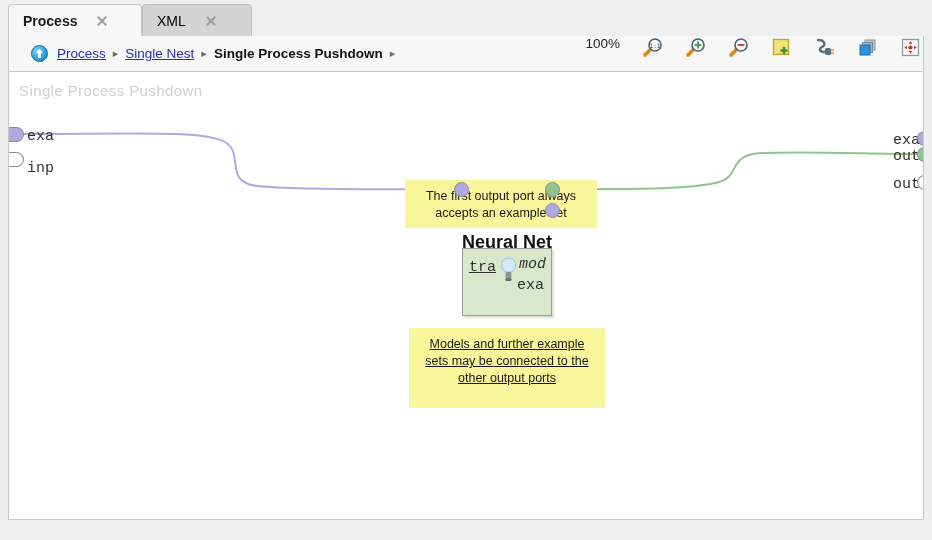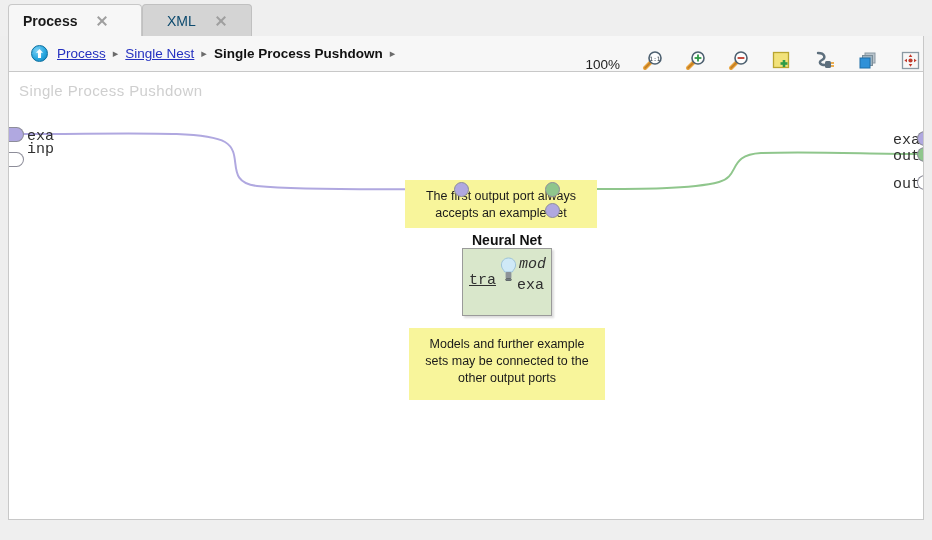--- a/index.html
+++ b/index.html
@@ -30,21 +30,21 @@
     box-sizing: border-box;
     display: flex; align-items: center;
     padding: 0 8px 0 14px;
   }
   .tab .tab-label {
     font-size: 14px;
     font-weight: bold;
     color: #1a1a1a;
     white-space: nowrap;
   }
-  .tab.inactive .tab-label { color: #0c4a6e; font-weight: normal; margin-left: 10px; }
+  .tab.inactive .tab-label { color: #000000; font-weight: normal; }
   .tab .tab-close {
     margin-left: 18px;
     width: 14px; height: 14px;
     position: relative;
     flex: 0 0 auto;
   }
   .tab .tab-close::before,
   .tab .tab-close::after {
     content: "";
     position: absolute;
@@ -120,21 +120,21 @@
     font-size: 11px;
     margin: 0 7px;
     line-height: 1;
   }
 
   
   .toolbar {
     position: absolute;
     right: 10px; top: 36px;
     height: 36px;
-    display: flex; align-items: flex-end;
+    display: flex; align-items: flex-start;
     gap: 20px;
   }
   .zoom-pct {
     font-size: 13.5px;
     color: #222;
     margin-right: 1px;
   }
   .tbtn {
     width: 23px; height: 23px;
     position: relative;
@@ -211,22 +211,22 @@
     width: 90px; height: 68px;
     background: #d9e7cb;
     border: 1px solid #9a9a9a;
     box-sizing: border-box;
     box-shadow: 2px 2px 2px rgba(0,0,0,0.14);
   }
   .op-title {
     position: absolute;
     left: 453px; top: 160px;
     width: 90px;
-    text-align: center;
-    font-size: 14px;
+    text-align: left;
+    font-size: 18px;
     font-weight: bold;
     color: #111;
     white-space: nowrap;
   }
   .bulb {
     position: absolute;
     left: 36px; top: 8px;
     width: 19px; height: 26px;
   }
 
@@ -235,21 +235,21 @@
     position: absolute;
     background: #f8f59b;
     color: #1a1a1a;
     font-size: 12.5px;
     line-height: 17px;
     text-align: center;
     box-sizing: border-box;
     padding: 8px 10px;
   }
   #note-top   { left: 396px; top: 108px; width: 192px; height: 48px; }
-  #note-bottom{ left: 400px; top: 256px; width: 196px; height: 72px; }
+  #note-bottom{ left: 400px; top: 256px; width: 196px; height: 80px; text-decoration: underline; }
 
   
   .bottomstrip {
     position: absolute;
     left: 0; top: 520px;
     width: 932px; height: 20px;
     background: #efefef;
   }
 </style>
 </head>
@@ -358,21 +358,21 @@
     </svg>
 
     <div class="port" style="left:0px; top:55px;">
       <span class="nub right-half fill-purple"></span>
     </div>
     <span class="port-label" style="left:18px; top:56px;">exa</span>
 
     <div class="port" style="left:0px; top:80px;">
       <span class="nub right-half fill-white"></span>
     </div>
-    <span class="port-label" style="left:18px; top:69px;">inp</span>
+    <span class="port-label" style="left:18px; top:88px;">inp</span>
 
     <span class="port-label" style="left:884px; top:60px;">exa</span>
     <div class="port" style="left:908px; top:59px;">
       <span class="nub left-half fill-purple"></span>
     </div>
 
     <span class="port-label" style="left:884px; top:76px;">out</span>
     <div class="port" style="left:908px; top:75px;">
       <span class="nub left-half fill-green"></span>
     </div>
@@ -380,21 +380,21 @@
     <span class="port-label" style="left:884px; top:104px;">out</span>
     <div class="port" style="left:908px; top:103px;">
       <span class="nub left-half fill-white"></span>
     </div>
 
     <div class="note" id="note-top">The first output port always accepts an example set</div>
 
     <div class="op-title">Neural Net</div>
 
     <div class="operator">
-      <span class="port-label" style="left:6px; top:23px;text-decoration:underline;">tra</span>
+      <span class="port-label" style="left:6px; top:10px;text-decoration:underline;">tra</span>
       <span class="port-label" style="right:5px; top:7px;font-style:italic;">mod</span>
       <span class="port-label" style="right:7px; top:28px;">exa</span>
 
       <svg class="bulb" viewBox="0 0 19 26">
         <path d="M9.5 1 C13.6 1, 16.6 4.1, 16.6 8 C16.6 11.2, 14.4 12.8, 13.3 15 L5.7 15 C4.6 12.8, 2.4 11.2, 2.4 8 C2.4 4.1, 5.4 1, 9.5 1 Z" fill="#cfe9f7" stroke="#9dc3d8" stroke-width="1"></path>
         <rect x="6.6" y="15" width="5.8" height="6.4" rx="1" fill="#8c9399"></rect>
         <rect x="6.6" y="21.4" width="5.8" height="2.4" rx="1.1" fill="#717madd"></rect>
         <rect x="6.6" y="21.4" width="5.8" height="2.4" rx="1.1" fill="#717a80"></rect>
       </svg>
     </div>

